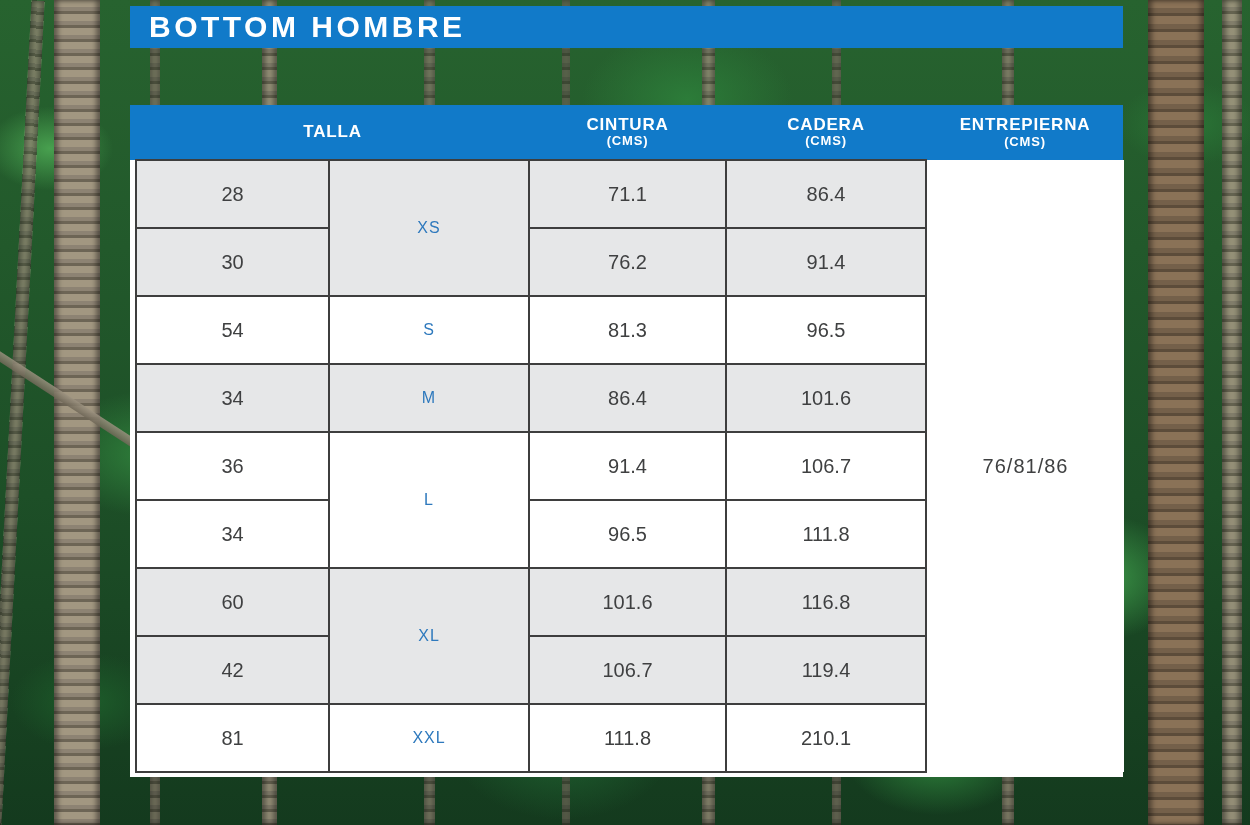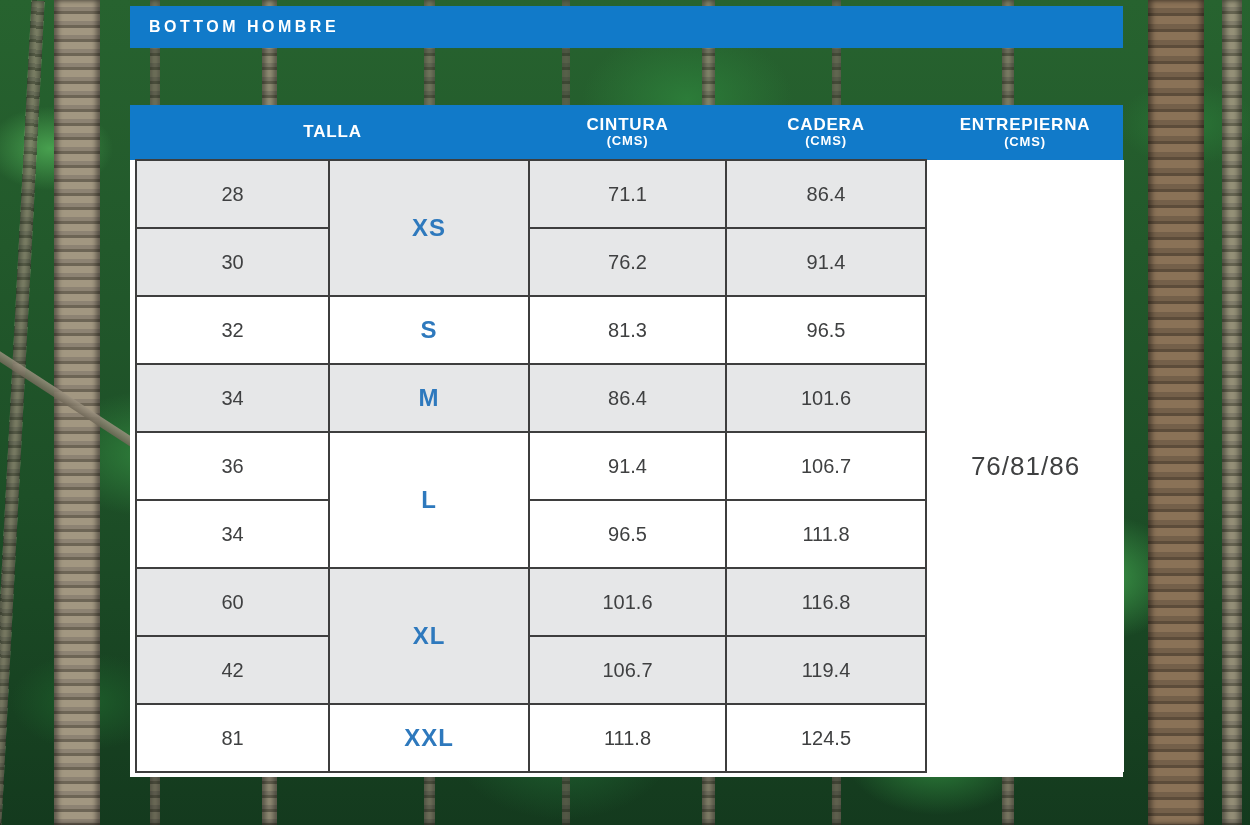--- a/index.html
+++ b/index.html
@@ -44,39 +44,39 @@
   .t8{left:832px;width:9px;opacity:.8;}
   .t9{left:1002px;width:12px;opacity:.85;}
   .t10{left:1148px;width:56px;background:repeating-linear-gradient(180deg,#8a7257 0 8px,#74604a 8px 13px,#5c4c3a 13px 16px);}
   .t11{left:1222px;width:20px;opacity:.9;}
   .branch{position:absolute;left:-30px;top:430px;width:300px;height:9px;
     background:linear-gradient(180deg,#9c9280,#6f6757);transform:rotate(33deg);opacity:.85;}
 
   
   .title-bar{position:absolute;left:130px;top:6px;width:993px;height:42px;z-index:2;
     background:var(--blue);display:flex;align-items:center;padding-left:19px;}
-  .title-bar span{color:#fff;font-size:16px;font-weight:600;letter-spacing:3.5px;}
+  .title-bar span{color:#fff;font-size:30px;font-weight:600;letter-spacing:3.5px;}
 
   
   .panel{position:absolute;left:130px;top:105px;width:993px;height:672px;z-index:2;
     background:#fff;padding:0 0 5px 5px;}
   .head-strip{position:absolute;left:0;top:0;right:0;height:55px;background:var(--blue);}
   table{border-collapse:collapse;table-layout:fixed;width:988px;position:relative;z-index:1;}
   col.c1{width:193px;} col.c2{width:200px;} col.c3{width:197px;} col.c4{width:200px;} col.c5{width:198px;}
   thead th{height:55px;background:transparent;color:#fff;font-weight:bold;
     text-align:center;vertical-align:middle;line-height:1.15;}
   thead .h-main{font-size:17px;letter-spacing:.8px;}
   thead .h-unit{font-size:13px;letter-spacing:.8px;}
   tbody td{height:68px;text-align:center;vertical-align:middle;
     border:2px solid var(--grid);font-size:20px;color:var(--text_dark);}
-  tbody td.size{font-size:24px;font-weight:bold;color:var(--size_blue);letter-spacing:1px;}
+  tbody td.size{font-size:16px;font-weight:normal;color:var(--size_blue);letter-spacing:1px;}
   tbody tr.g td{background:var(--row_gray);}
   tbody tr.w td{background:var(--row_white);}
   tbody td.entre{background:#fff !important;border-top:none;border-right:none;border-bottom:none;
-    border-left:2px solid var(--grid);font-size:26px;letter-spacing:1px;}
+    border-left:2px solid var(--grid);font-size:20px;letter-spacing:1px;}
 </style>
 </head>
 <body>
 
 <div class="forest">
   <div class="trunk t1"></div>
   <div class="trunk t2"></div>
   <div class="trunk t3"></div>
   <div class="trunk t4"></div>
   <div class="trunk t5"></div>
@@ -129,21 +129,21 @@
         <td>71.1</td>
         <td>86.4</td>
         <td class="entre" rowspan="9">76/81/86</td>
       </tr>
       <tr class="g">
         <td>30</td>
         <td>76.2</td>
         <td>91.4</td>
       </tr>
       <tr class="w">
-        <td>32</td>
+        <td>54</td>
         <td class="size">S</td>
         <td>81.3</td>
         <td>96.5</td>
       </tr>
       <tr class="g">
         <td>34</td>
         <td class="size">M</td>
         <td>86.4</td>
         <td>101.6</td>
       </tr>
@@ -166,17 +166,17 @@
       </tr>
       <tr class="g">
         <td>42</td>
         <td>106.7</td>
         <td>119.4</td>
       </tr>
       <tr class="w">
         <td>81</td>
         <td class="size">XXL</td>
         <td>111.8</td>
-        <td>124.5</td>
+        <td>210.1</td>
       </tr>
     </tbody>
   </table>
 </div>
 
 </body></html>

